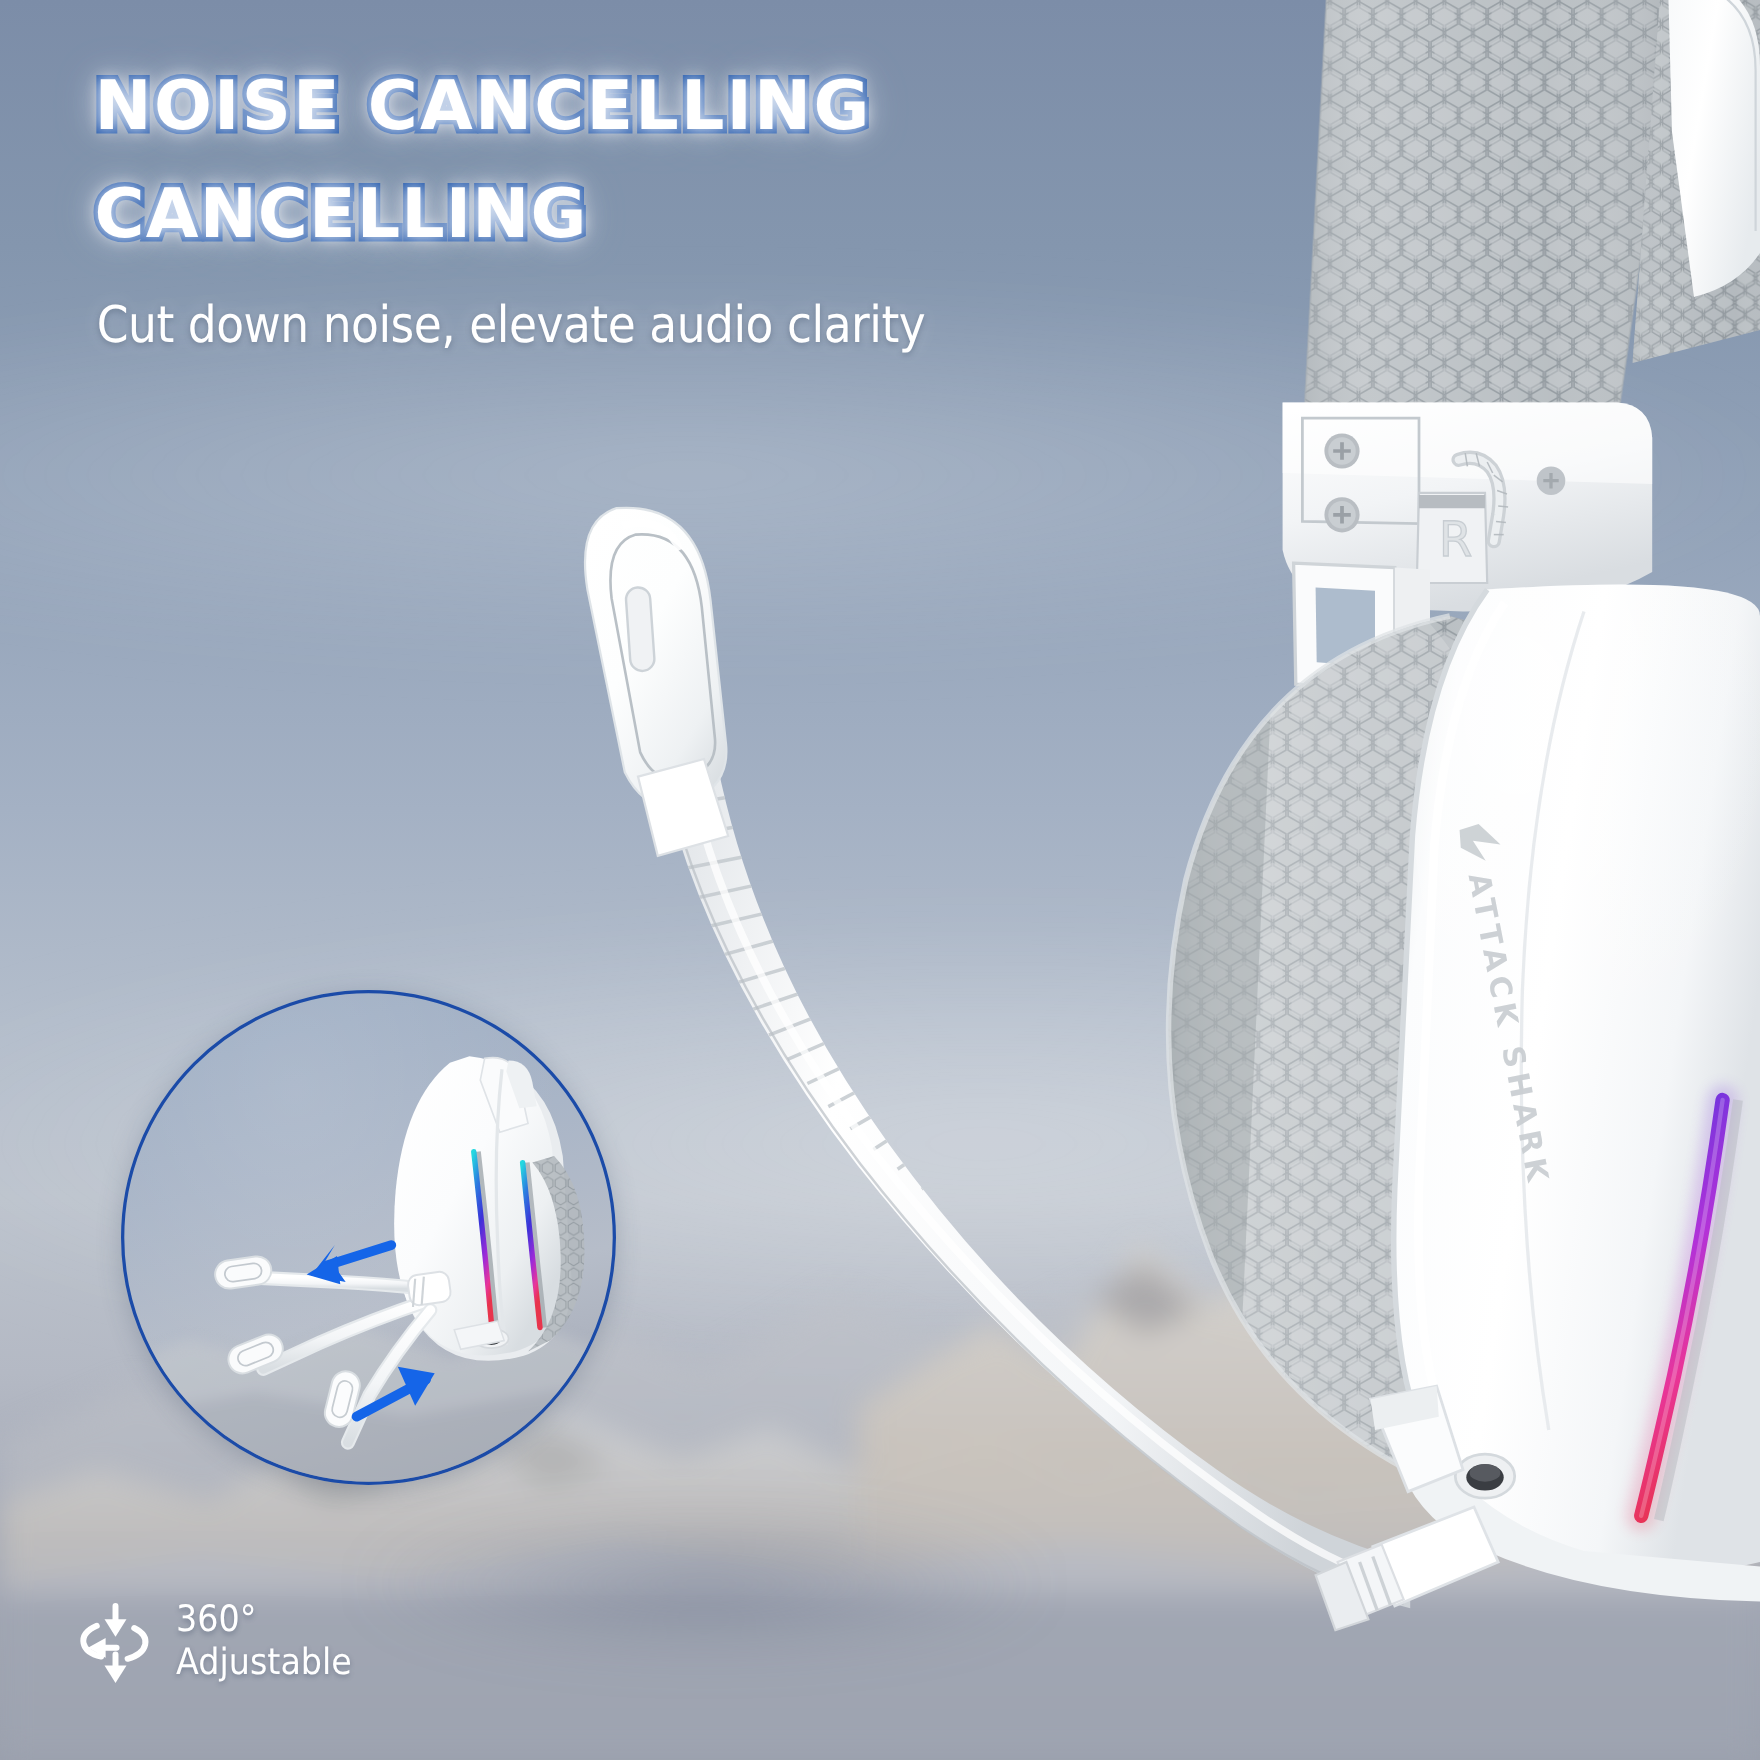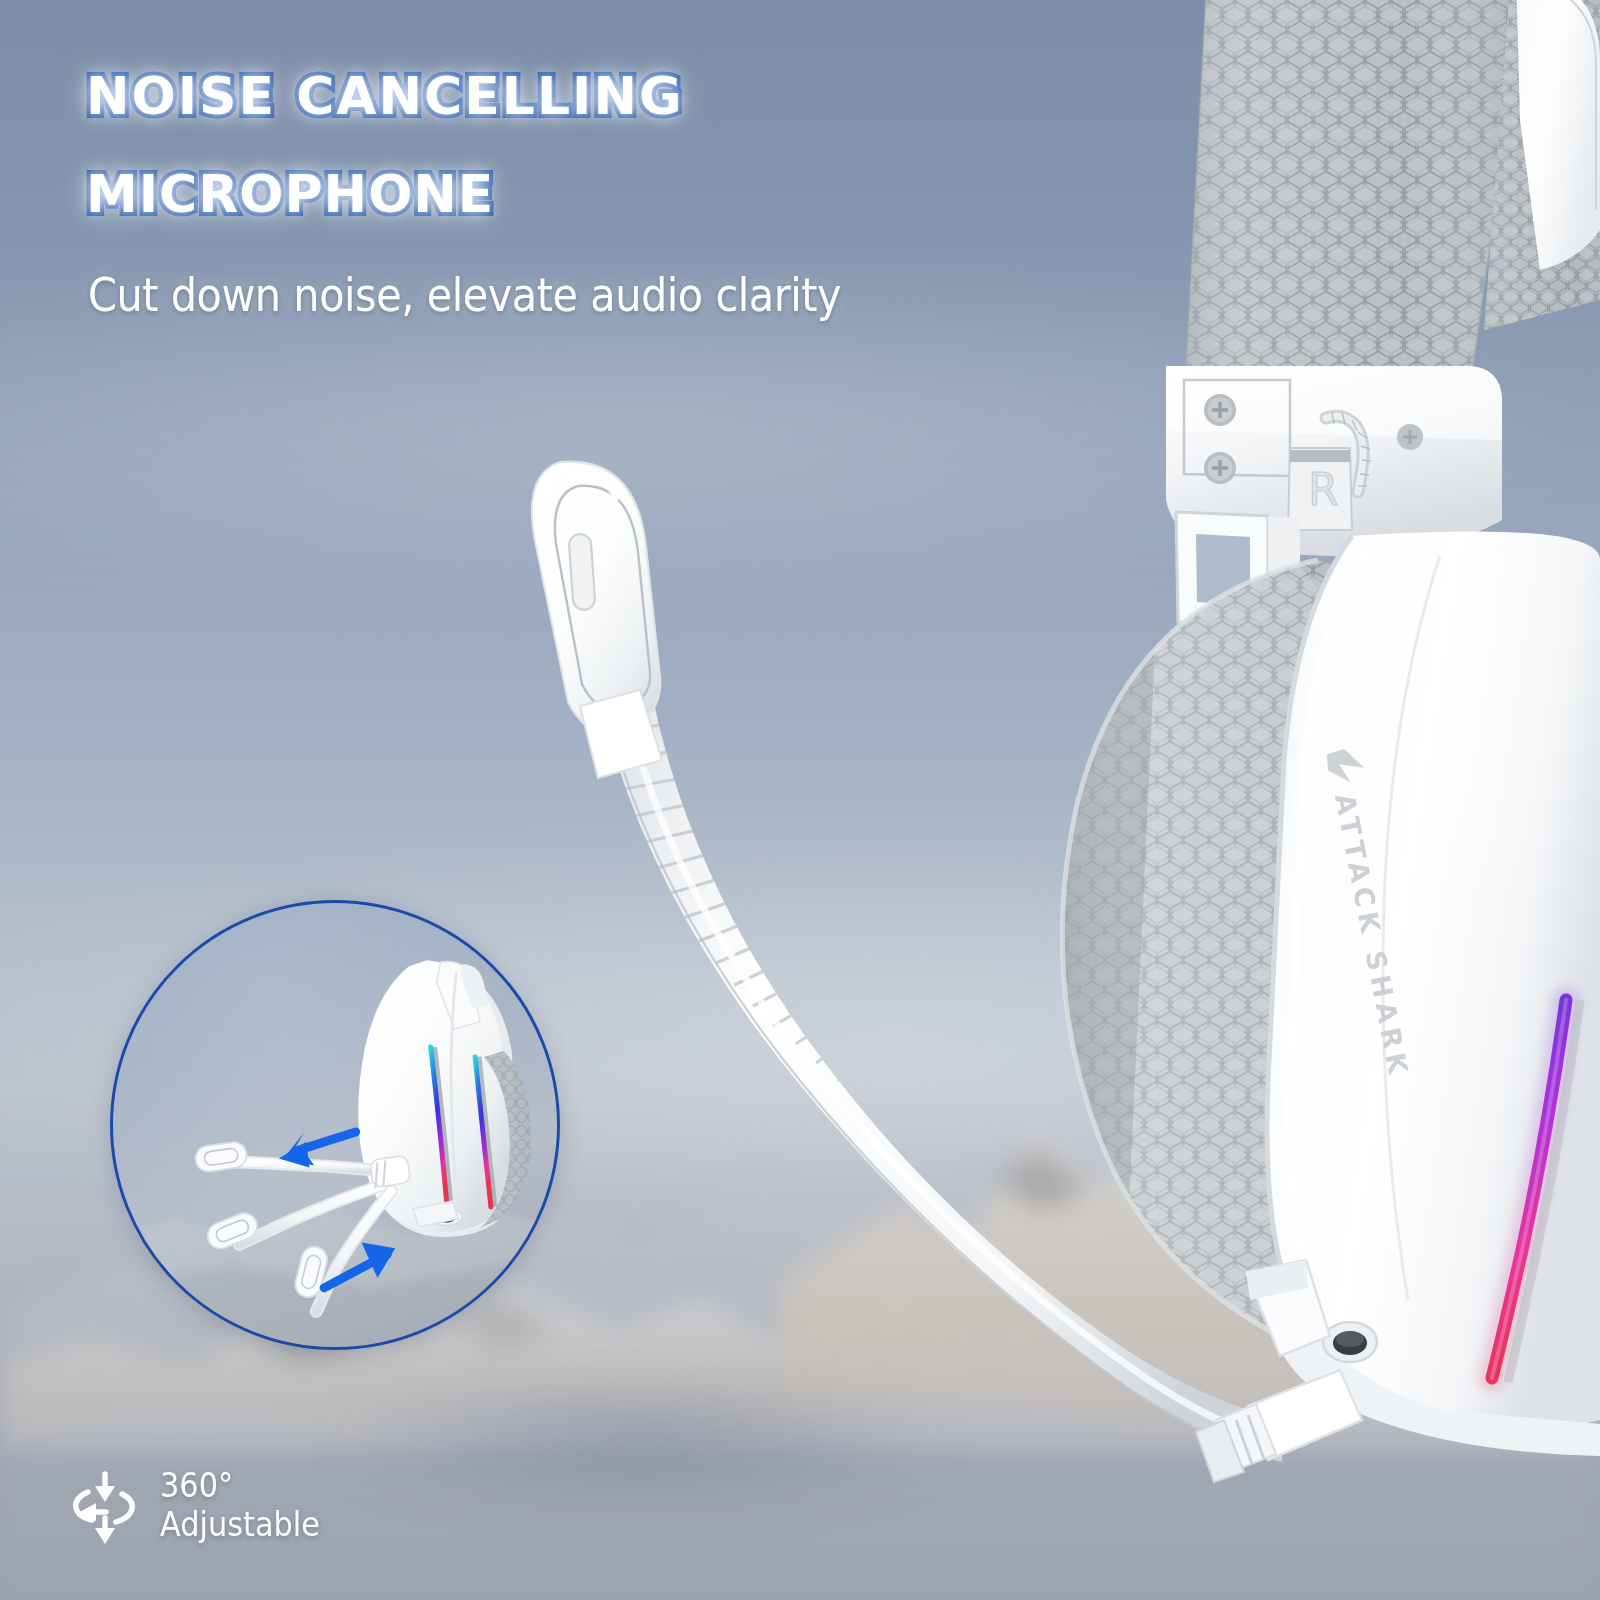--- a/index.html
+++ b/index.html
@@ -48,21 +48,21 @@
   }
 
   
   .headline {
     position:absolute; left:86px; top:52px; width:1010px;
     z-index:40; pointer-events:none;
   }
   .headline-line {
     font-family:"DejaVu Sans", sans-serif;
     font-weight:bold;
-    font-size:52px;
+    font-size:62px;
     line-height:88px;
     letter-spacing:1px;
     color:#ffffff;
     -webkit-text-stroke:8px #1b52a8;
     paint-order:stroke fill;
     text-shadow:
       0 0 14px rgba(255,255,255,.85),
       0 0 26px rgba(255,255,255,.55),
       0 0 40px rgba(210,228,255,.4);
     white-space:nowrap;
@@ -103,21 +103,21 @@
     background:
       radial-gradient(ellipse at 35% 20%, rgba(255,255,255,.12), rgba(255,255,255,0) 60%),
       linear-gradient(165deg, #9aabc2 0%, #a9b5c7 36%, #b6bdc9 62%, #a8adb9 84%, #9ba0ad 100%);
     box-shadow:0 4px 22px rgba(60,75,100,.25);
   }
   .inset-inner { position:absolute; inset:0; }
 
   
   .features {
     position:absolute; left:60px; top:1452px; width:760px; height:110px;
-    display:flex; align-items:center; z-index:45;
+    display:flex; align-items:flex-start; z-index:45;
   }
   .feature { display:flex; align-items:flex-start; }
   .feature.f1 { margin-left:6px; }
   .feature.f2 { margin-left:174px; }
   .feat-icon { width:78px; height:80px; flex:0 0 auto; margin-top:2px; }
   .feat-text {
     margin-left:16px;
     font-family:"DejaVu Sans", sans-serif;
     color:#ffffff;
     font-size:33px;
@@ -777,21 +777,21 @@
 
       <path d="M566,478 Q604,468 618,500" fill="none" stroke="#ffffff" stroke-width="7" opacity=".9"></path>
 
       <path d="M580,706 L640,690 L662,760 L598,778 Z" fill="#ffffff" stroke="#dde1e5" stroke-width="2"></path>
       <path d="M586,716 L636,702" fill="none" stroke="#ffffff" stroke-width="5" opacity=".9"></path>
     </g>
   </svg>
 
   <div class="headline">
     <div class="headline-line l1">NOISE  CANCELLING</div>
-    <div class="headline-line l2">MICROPHONE</div>
+    <div class="headline-line l2">CANCELLING</div>
   </div>
   <div class="subhead">Cut down noise, elevate audio clarity</div>
 
   <div class="inset">
     <svg class="inset-inner" viewBox="0 0 450 450">
       <defs>
         <linearGradient id="iCup" x1="0.1" y1="0" x2="0.9" y2="0.8">
           <stop offset="0" stop-color="#ffffff"></stop>
           <stop offset="0.45" stop-color="#fbfcfd"></stop>
           <stop offset="0.8" stop-color="#edf0f2"></stop>

